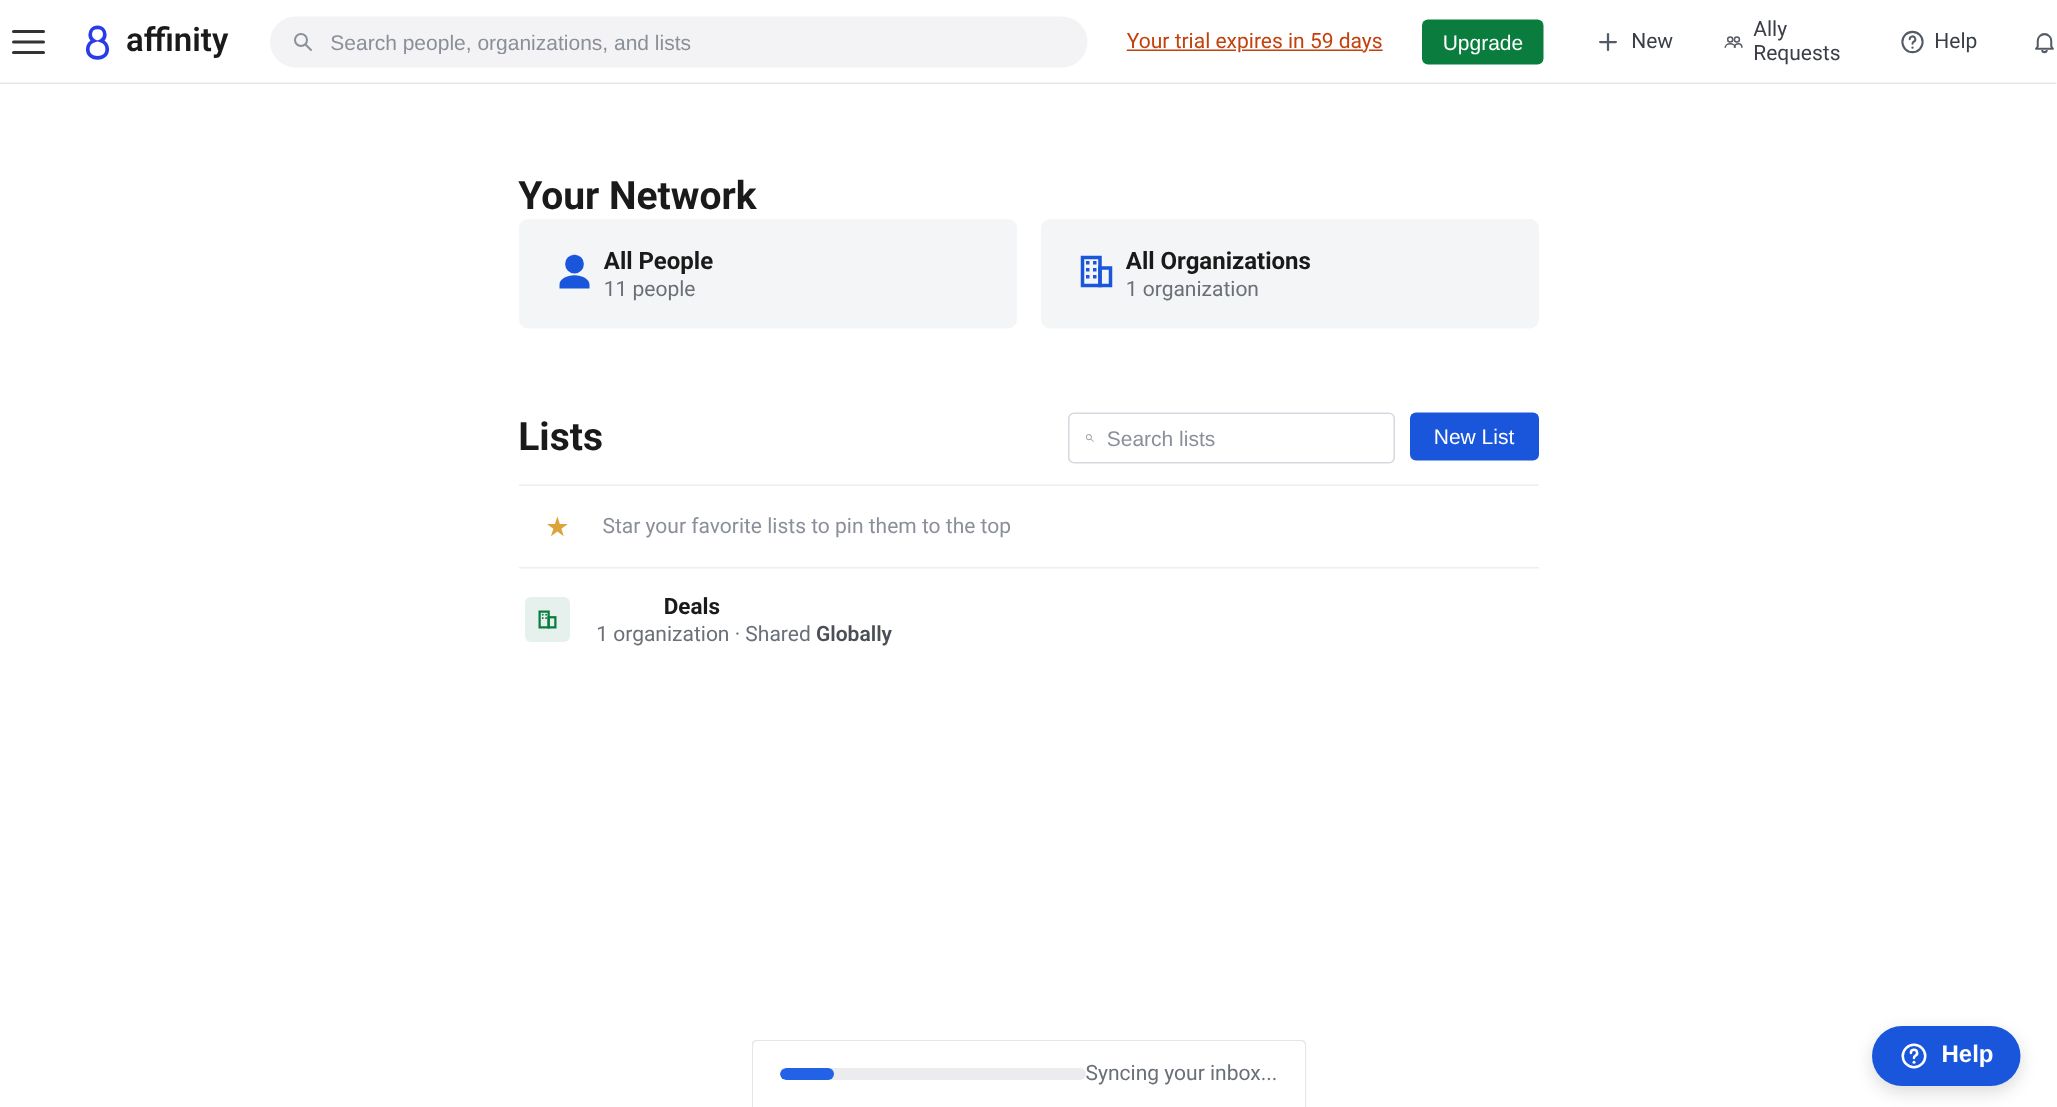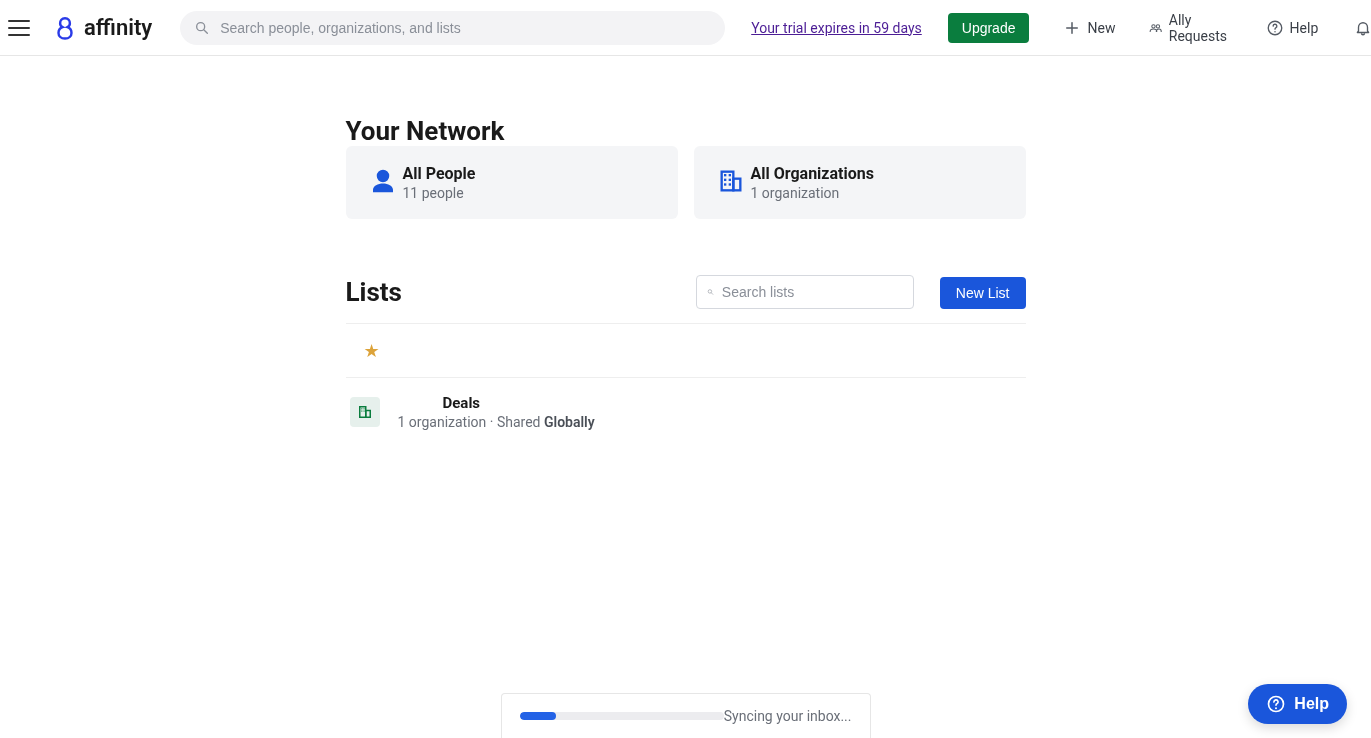--- a/index.html
+++ b/index.html
@@ -44,21 +44,21 @@
     display:flex; align-items:center;
     padding: 0 14px;
     gap:10px;
   }
   .search-box input {
     border:none; background:transparent; outline:none; flex:1;
     font-size:14px; color:#333;
   }
   .search-box input::placeholder { color:#8a8f98; }
   .trial {
-    font-size:14px; color:#4c1d95; white-space:nowrap;
+    font-size:14px; color:#c2410c; white-space:nowrap;
     margin-left: 12px;
   }
   .upgrade-btn {
     background:#0a7d3e; color:#fff; border:none; border-radius:4px;
     padding:7px 14px; font-size:14px; font-weight:500; cursor:pointer;
     margin-left: 12px;
     text-align: center;
   }
   .hdr-item {
     display:flex; align-items:center; gap:6px;
@@ -90,21 +90,21 @@
   }
   .card-title { font-size:16px; font-weight:700; color:#1a1a1a; }
   .card-sub { font-size:14px; color:#6a6f78; margin-top:2px; }
 
   .lists-header {
     display:flex; align-items:center; justify-content:space-between;
     margin-top: 56px;
     margin-bottom: 14px;
   }
   .lists-header .section-title { margin-bottom:0; }
-  .lists-controls { display:flex; gap:26px; align-items:flex-end; }
+  .lists-controls { display:flex; gap:10px; align-items:flex-start; }
   .search-lists {
     width:218px; height:34px;
     border:1px solid #d5d8de; border-radius:4px;
     display:flex; align-items:center; padding:0 10px; gap:8px;
   }
   .search-lists input {
     border:none; outline:none; flex:1; font-size:14px;
   }
   .search-lists input::placeholder { color:#8a8f98; }
   .new-list-btn {
@@ -275,20 +275,21 @@
         <input type="text" placeholder="Search lists" style="">
       </div>
       <button class="new-list-btn">New List</button>
     </div>
   </div>
 
   <div class="divider"></div>
 
   <div class="star-row">
     <span class="star">★</span>
+    <span class="hint">Star your favorite lists to pin them to the top</span>
   </div>
 
   <div class="list-row">
     <div class="list-icon">
       <svg viewBox="0 0 24 24" width="18" height="18">
         <rect x="5" y="5" width="8" height="14" fill="none" stroke="#0a7d3e" stroke-width="2"></rect>
         <rect x="13" y="10" width="6" height="9" fill="none" stroke="#0a7d3e" stroke-width="2"></rect>
         <rect x="7" y="7" width="1.5" height="1.5" fill="#0a7d3e"></rect>
         <rect x="10" y="7" width="1.5" height="1.5" fill="#0a7d3e"></rect>
         <rect x="7" y="10" width="1.5" height="1.5" fill="#0a7d3e"></rect>

